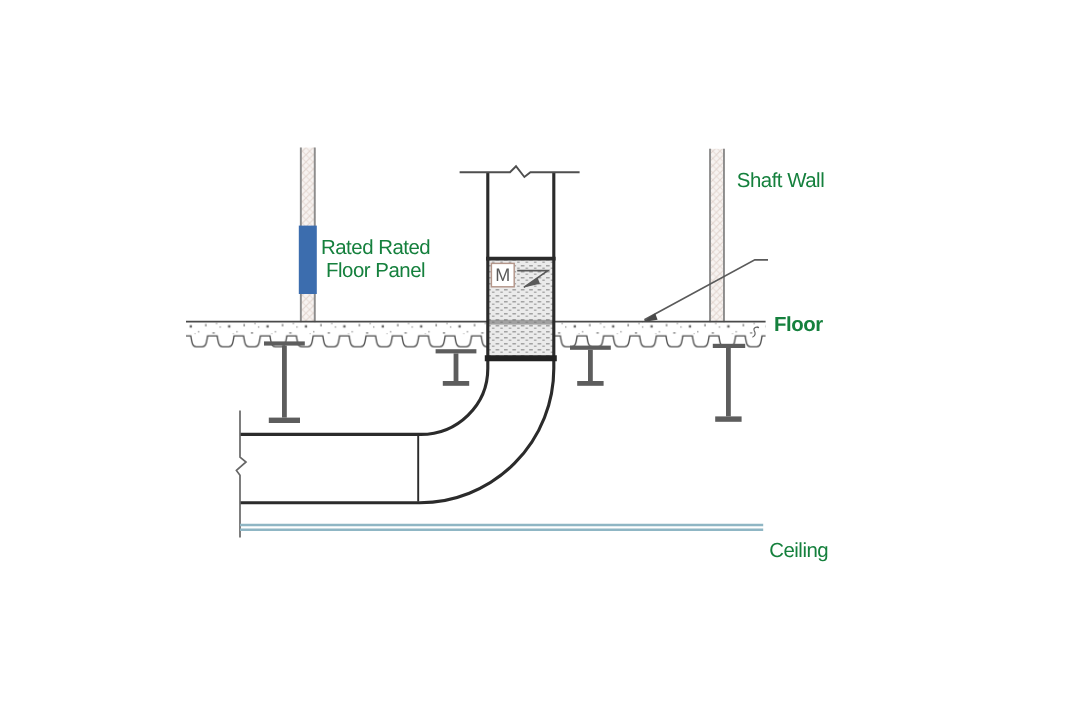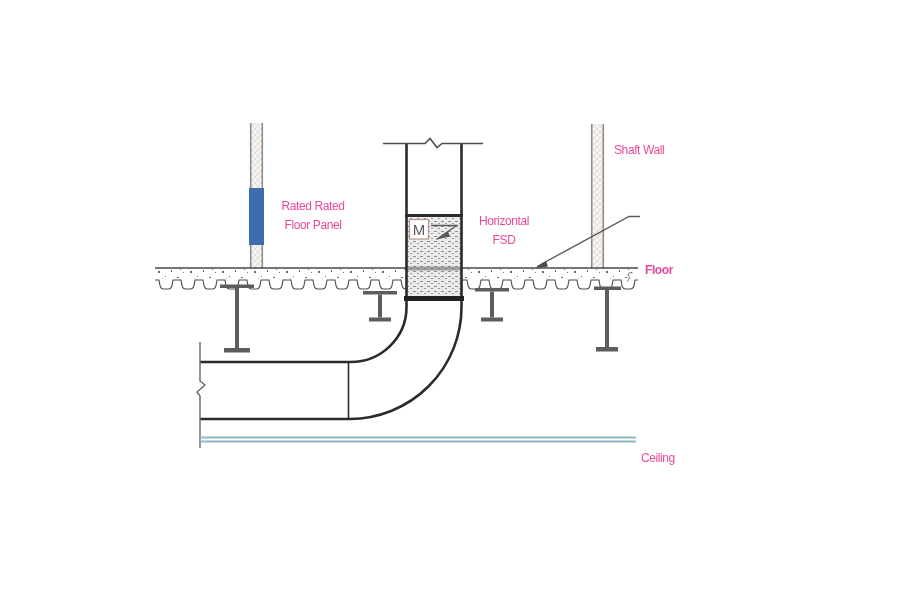--- a/index.html
+++ b/index.html
@@ -1,19 +1,19 @@
 <!DOCTYPE html>
 <html><head>
 <meta charset="utf-8">
 <style>
   html,body{margin:0;padding:0;background:#ffffff;}
   #canvas{position:relative;width:900px;height:600px;background:#ffffff;overflow:hidden;
           font-family:"Liberation Sans", sans-serif;}
   #drawing{position:absolute;left:0;top:0;}
-  .lbl{position:absolute;color:#ec4899;font-size:12px;letter-spacing:-0.4px;
+  .lbl{position:absolute;color:#15803d;font-size:17px;letter-spacing:-0.4px;
        line-height:19px;white-space:nowrap;}
   .lbl.center{text-align:center;}
 </style>
 </head>
 <body>
 
 <div id="canvas">
 
 <svg id="drawing" width="900" height="600" viewBox="0 0 900 600">
   <defs>
@@ -112,24 +112,20 @@
     <line x1="200" y1="437.5" x2="636" y2="437.5" stroke="#8fb6c4" stroke-width="2"></line>
     <line x1="200" y1="441.5" x2="636" y2="441.5" stroke="#8fb6c4" stroke-width="2"></line>
   </g>
 </svg>
 
 <div class="lbl center" style="left:258px;top:197px;width:110px;">
   <div>Rated Rated</div>
   <div>Floor Panel</div>
 </div>
 
-<div class="lbl center" style="left:465px;top:212px;width:78px;">
-  <div>Horizontal</div>
-  <div>FSD</div>
-</div>
 
 <div class="lbl" style="left:614px;top:141px;">Shaft Wall</div>
 
 
 <div class="lbl" style="left:645px;top:261px;font-weight:bold;">Floor</div>
 
 <div class="lbl" style="left:641px;top:449px;">Ceiling</div>
 
 </div>
 

